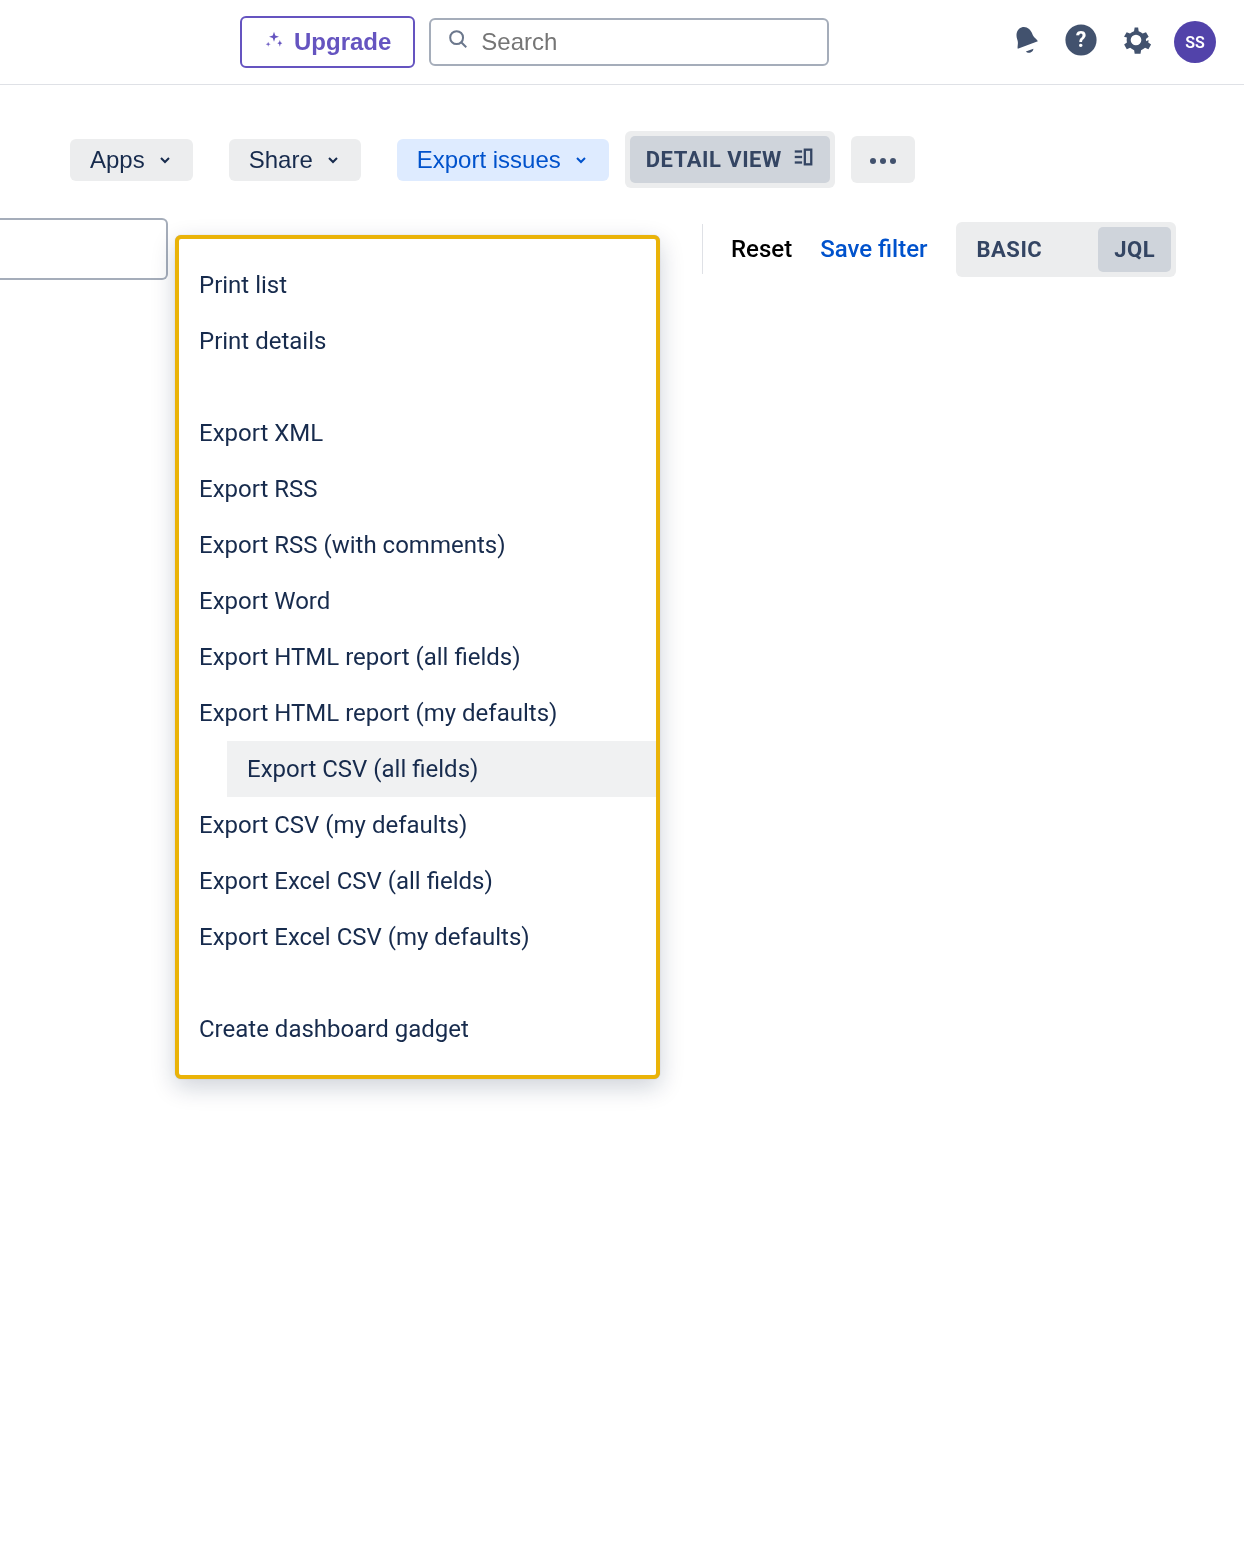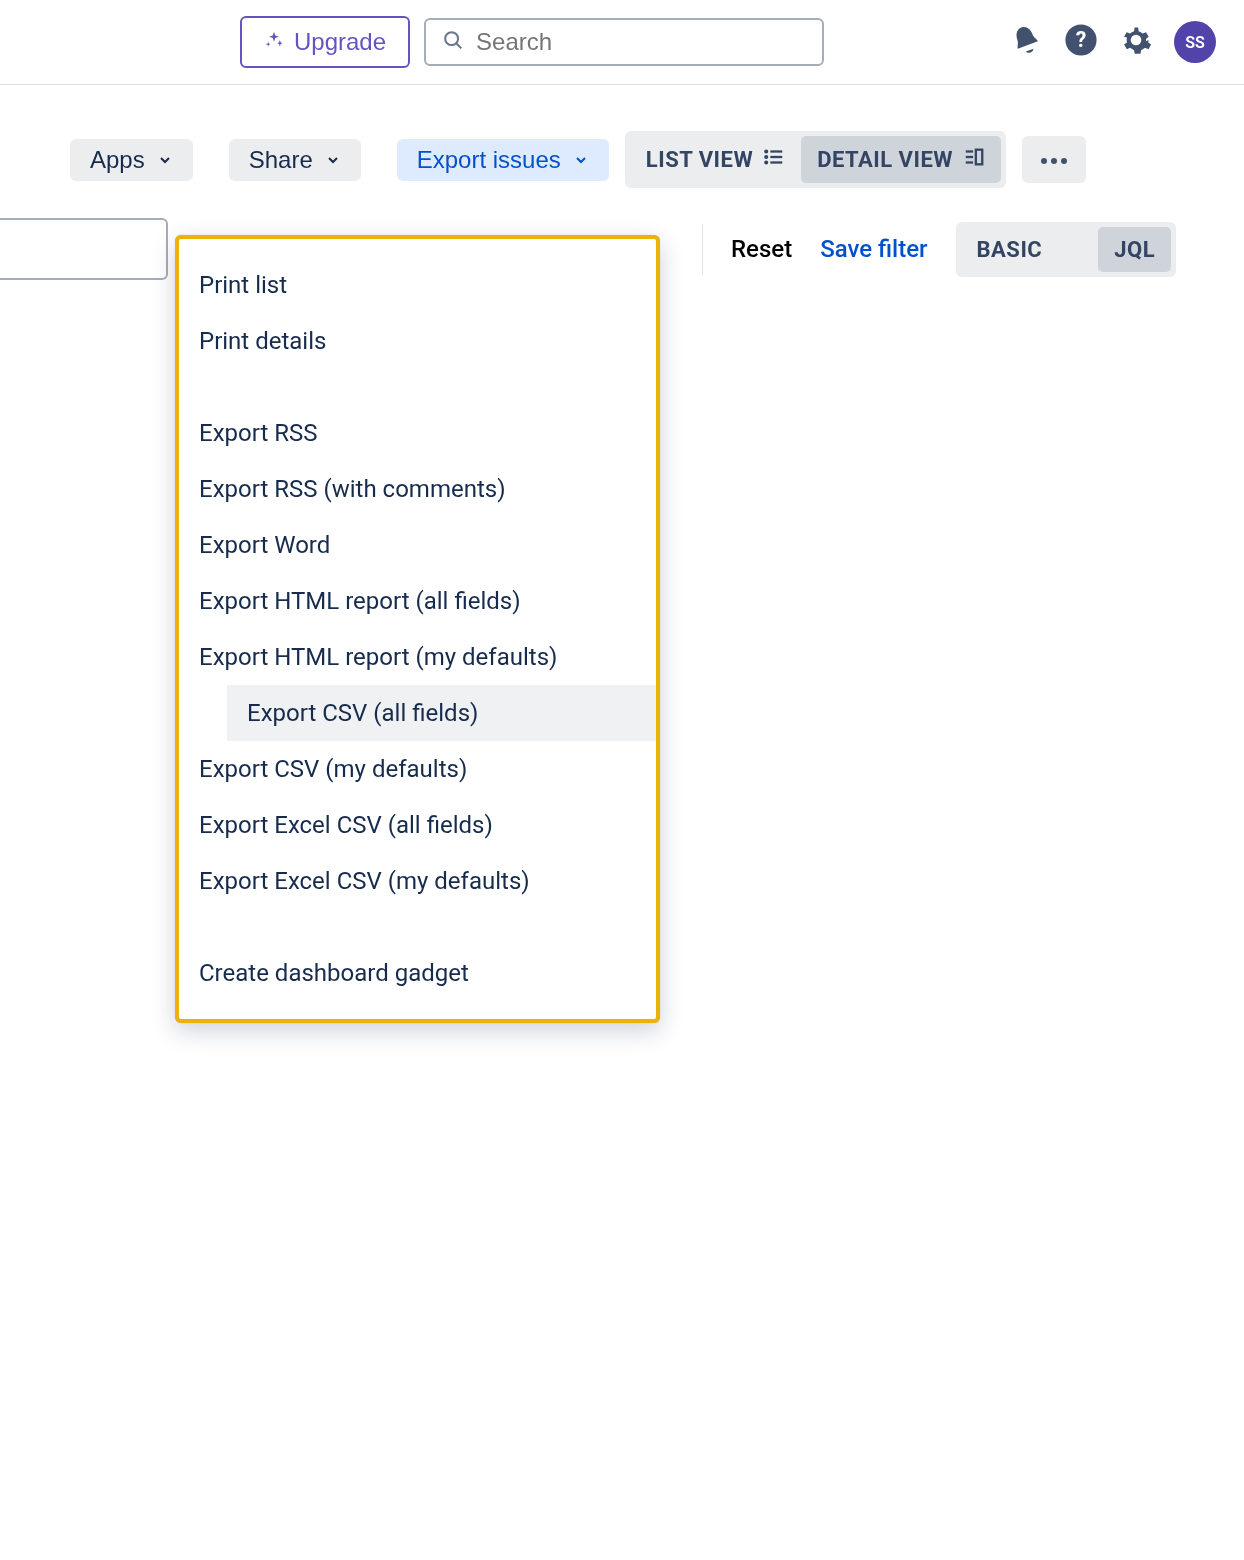--- a/index.html
+++ b/index.html
@@ -20,26 +20,25 @@
 .btn-upgrade {
   display: flex;
   align-items: center;
   gap: 10px;
   padding: 10px 22px;
   border: 2px solid #6554c0;
   border-radius: 6px;
   background: #fff;
   color: #6554c0;
   font-size: 24px;
-  font-weight: 400;
+  font-weight: 700;
   cursor: pointer;
 }
 .search-box {
   display: flex;
-  align-items: center;
   gap: 12px;
   border: 2px solid #a5adba;
   border-radius: 6px;
   padding: 8px 16px;
   width: 400px;
 }
 .search-box input {
   border: none;
   outline: none;
   font-size: 24px;
@@ -249,33 +248,20 @@
   <button class="tool-btn active">
     <span>Export issues</span>
     <span>
       <svg width="16" height="16" viewBox="0 0 24 24" fill="none" stroke="#0052cc" stroke-width="3">
           <polyline points="6 9 12 15 18 9"></polyline>
         </svg>
     </span>
   </button>
 
   <div class="view-toggle">
-    <div class="view-btn">
-      <span>LIST VIEW</span>
-      <span>
-        <svg width="22" height="22" viewBox="0 0 24 24" fill="none" stroke="#344563" stroke-width="2.5">
-            <line x1="8" y1="6" x2="21" y2="6"></line>
-            <line x1="8" y1="12" x2="21" y2="12"></line>
-            <line x1="8" y1="18" x2="21" y2="18"></line>
-            <circle cx="3.5" cy="6" r="1" fill="#344563"></circle>
-            <circle cx="3.5" cy="12" r="1" fill="#344563"></circle>
-            <circle cx="3.5" cy="18" r="1" fill="#344563"></circle>
-          </svg>
-      </span>
-    </div>
     <div class="view-btn active">
       <span>DETAIL VIEW</span>
       <span>
         <svg width="22" height="22" viewBox="0 0 24 24" fill="none" stroke="#344563" stroke-width="2.5">
             <line x1="3" y1="6" x2="11" y2="6"></line>
             <line x1="3" y1="12" x2="11" y2="12"></line>
             <line x1="3" y1="18" x2="11" y2="18"></line>
             <rect x="14" y="4" width="7" height="16"></rect>
           </svg>
       </span>
@@ -304,20 +290,21 @@
   </div>
 </div>
 
 <div class="dropdown">
   <div class="dd-section">
     <div class="dd-item">Print list</div>
     <div class="dd-item">Print details</div>
   </div>
   <div class="dd-sep"></div>
   <div class="dd-section">
+    <div class="dd-item">Export XML</div>
     <div class="dd-item">Export RSS</div>
     <div class="dd-item">Export RSS (with comments)</div>
     <div class="dd-item">Export Word</div>
     <div class="dd-item">Export HTML report (all fields)</div>
     <div class="dd-item">Export HTML report (my defaults)</div>
     <div class="dd-item hover">Export CSV (all fields)</div>
     <div class="dd-item">Export CSV (my defaults)</div>
     <div class="dd-item">Export Excel CSV (all fields)</div>
     <div class="dd-item">Export Excel CSV (my defaults)</div>
   </div>

